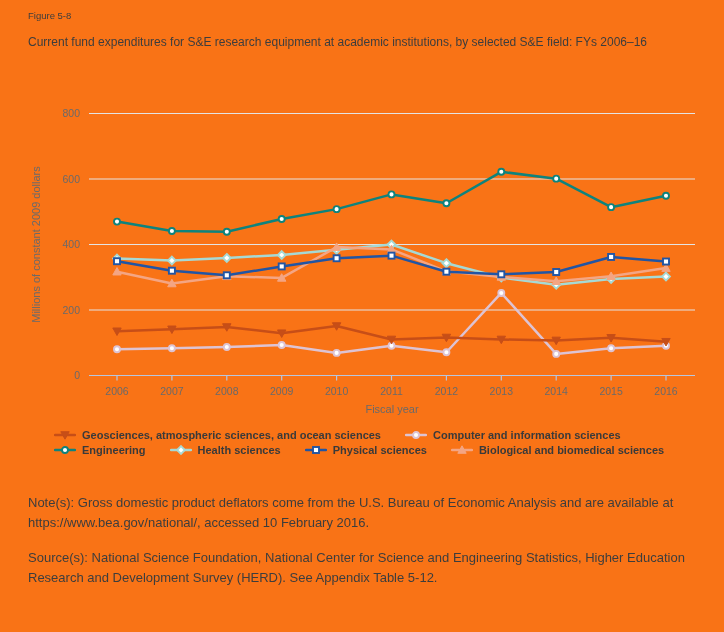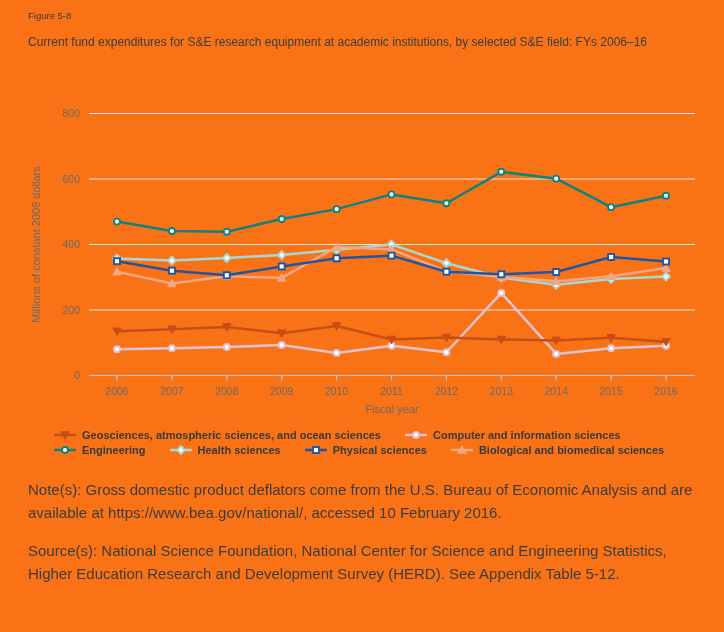--- a/index.html
+++ b/index.html
@@ -4,21 +4,21 @@
 <style>
   html,body { margin:0; padding:0; background:#ffffff; }
   body { font-family:"Liberation Sans", sans-serif; }
   .page { position:relative; width:724px; height:632px; background:#f97316; overflow:hidden; color:#3d3d3d; }
   .figure-label { position:absolute; left:28px; top:10px; font-size:9.5px; color:#3d3d3d; }
   .figure-title { position:absolute; left:28px; top:33px; width:678px; margin:0; font-size:12px; font-weight:400; line-height:1.5; color:#3d3d3d; }
   #chart-svg { position:absolute; left:0; top:88px; }
   .legend { position:absolute; left:54px; top:429px; display:flex; flex-direction:column; gap:3px; }
   .legend-row { display:flex; gap:24px; align-items:center; }
   .legend-item { display:flex; align-items:center; gap:6px; font-size:11px; font-weight:bold; color:#3a3a3a; white-space:nowrap; }
-  .notes { position:absolute; left:28px; top:479px; width:678px; font-size:15px; line-height:1.5; color:#3d3d3d; }
+  .notes { position:absolute; left:28px; top:493px; width:678px; font-size:13px; line-height:1.5; color:#3d3d3d; }
   .notes p { margin:0 0 16px 0; }
   .credit { font-style:italic; }
 </style>
 </head>
 <body>
 
 <div class="page">
   <div class="figure-label">Figure 5-8</div>
   <h1 class="figure-title">Current fund expenditures for S&amp;E research equipment at academic institutions, by selected S&amp;E field: FYs 2006–16</h1>
 

